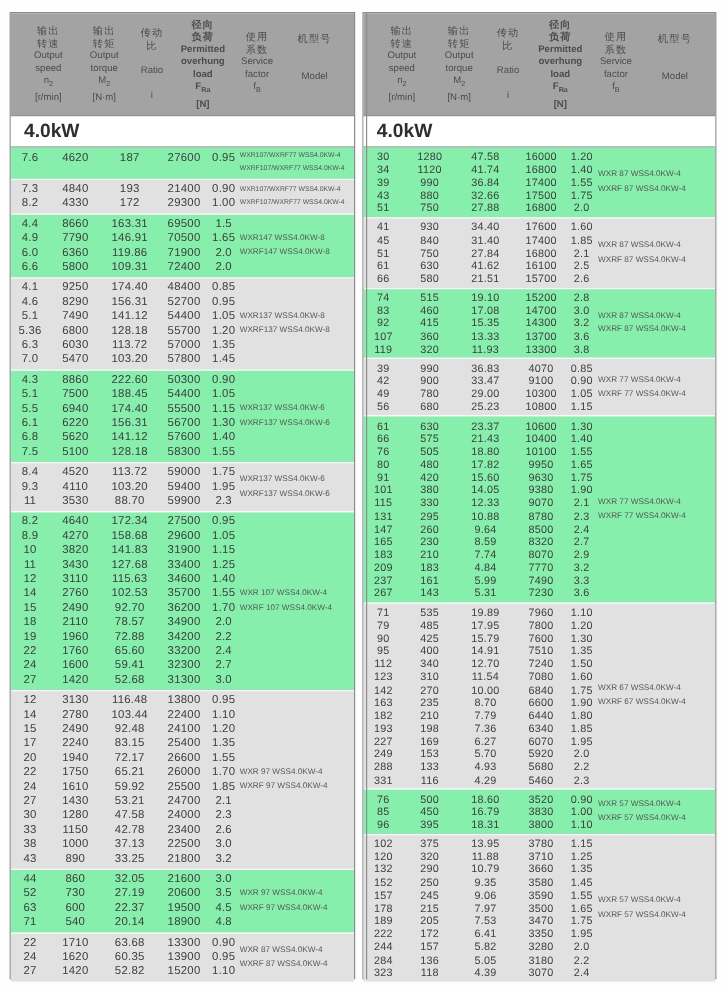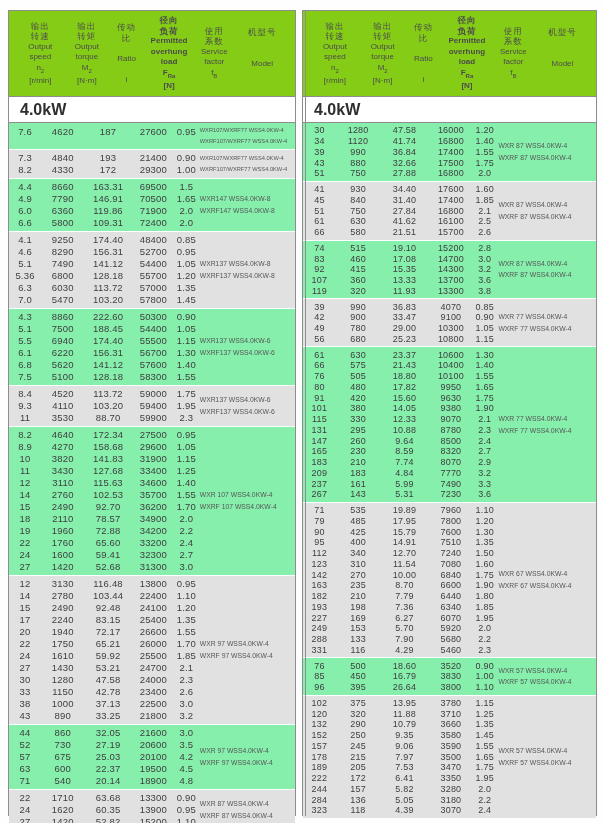--- a/index.html
+++ b/index.html
@@ -5,21 +5,21 @@
   html,body{margin:0;padding:0;background:#ffffff;}
   #page{position:relative;width:604px;height:823px;background:#fefefe;
         font-family:"Liberation Sans", sans-serif;overflow:hidden;}
   .panel{position:absolute;top:10px;height:806px;border:1px solid #8d8d8d;
          background:#ffffff;box-sizing:border-box;}
   .panel--left{left:8px;width:288px;--rh:12px;--fs:9.5px;}
   .panel--right{left:302px;width:295px;--rh:10.75px;--fs:9px;}
   
   .panel--right::before{content:"";position:absolute;left:2px;top:-1px;bottom:-1px;
          width:1px;background:#8d8d8d;}
-  .thead{height:86px;background:#84cc16;border-bottom:1px solid #8d8d8d;
+  .thead{height:86px;background:#a3a3a3;border-bottom:1px solid #8d8d8d;
          display:flex;align-items:center;box-sizing:border-box;padding:3px 4px 3px 8px;}
   .hcol{text-align:center;font-size:8px;line-height:10.5px;color:#4c4c4c;}
   .hcol .cjk{font-size:8.5px;letter-spacing:1px;}
   .hcol sub{font-size:6px;}
   .hc0{width:17%;} .hc1{width:17%;} .hc2{width:12%;text-align:center;} .hc3{width:19%;font-weight:bold;}
   .hc4{width:14%;} .hc5{width:21%;}
   .power{height:26px;display:flex;align-items:center;padding-left:11px;
          font-size:16px;font-weight:bold;color:#2e2e2e;
          border-bottom:1px solid #8d8d8d;box-sizing:border-box;background:#ffffff;}
   .tbody{}
@@ -486,27 +486,20 @@
               <div class="cell c4">3.0</div>
             </div>
             <div class="row">
               <div class="cell c0">52</div>
               <div class="cell c1">730</div>
               <div class="cell c2">27.19</div>
               <div class="cell c3">20600</div>
               <div class="cell c4">3.5</div>
             </div>
             <div class="row">
-              <div class="cell c0">57</div>
-              <div class="cell c1">675</div>
-              <div class="cell c2">25.03</div>
-              <div class="cell c3">20100</div>
-              <div class="cell c4">4.2</div>
-            </div>
-            <div class="row">
               <div class="cell c0">63</div>
               <div class="cell c1">600</div>
               <div class="cell c2">22.37</div>
               <div class="cell c3">19500</div>
               <div class="cell c4">4.5</div>
             </div>
             <div class="row">
               <div class="cell c0">71</div>
               <div class="cell c1">540</div>
               <div class="cell c2">20.14</div>
@@ -955,21 +948,21 @@
             <div class="row">
               <div class="cell c0">249</div>
               <div class="cell c1">153</div>
               <div class="cell c2">5.70</div>
               <div class="cell c3">5920</div>
               <div class="cell c4">2.0</div>
             </div>
             <div class="row">
               <div class="cell c0">288</div>
               <div class="cell c1">133</div>
-              <div class="cell c2">7.90</div>
+              <div class="cell c2">4.93</div>
               <div class="cell c3">5680</div>
               <div class="cell c4">2.2</div>
             </div>
             <div class="row">
               <div class="cell c0">331</div>
               <div class="cell c1">116</div>
               <div class="cell c2">4.29</div>
               <div class="cell c3">5460</div>
               <div class="cell c4">2.3</div>
             </div>
@@ -991,21 +984,21 @@
             <div class="row">
               <div class="cell c0">85</div>
               <div class="cell c1">450</div>
               <div class="cell c2">16.79</div>
               <div class="cell c3">3830</div>
               <div class="cell c4">1.00</div>
             </div>
             <div class="row">
               <div class="cell c0">96</div>
               <div class="cell c1">395</div>
-              <div class="cell c2">26.64</div>
+              <div class="cell c2">18.31</div>
               <div class="cell c3">3800</div>
               <div class="cell c4">1.10</div>
             </div>
           </div>
           <div class="model">
             <div>WXR  57 WSS4.0KW-4</div>
             <div>WXRF 57 WSS4.0KW-4</div>
           </div>
         </div>
         <div class="group shaded">

